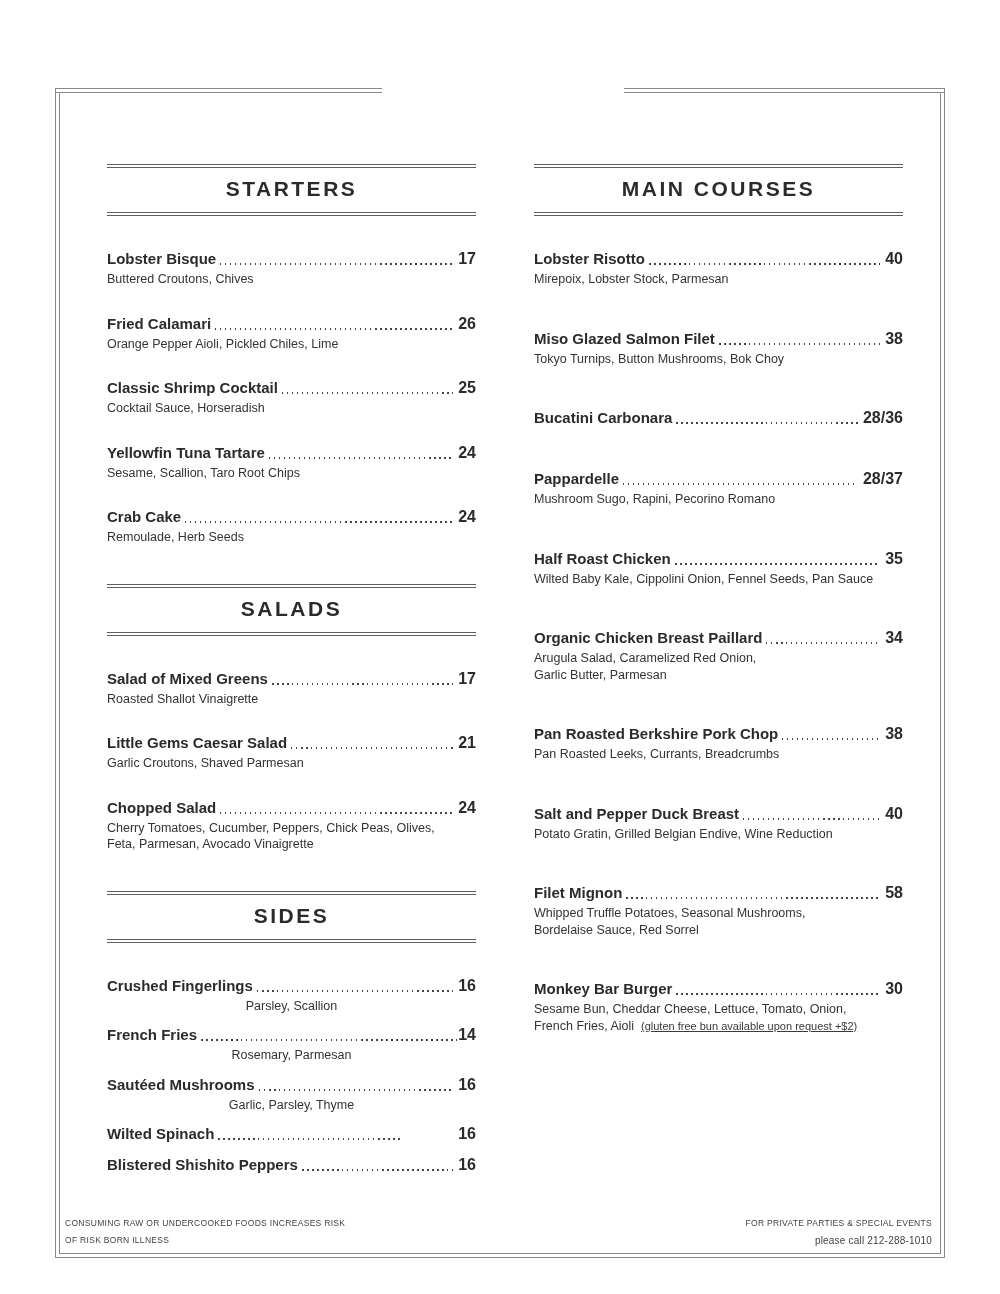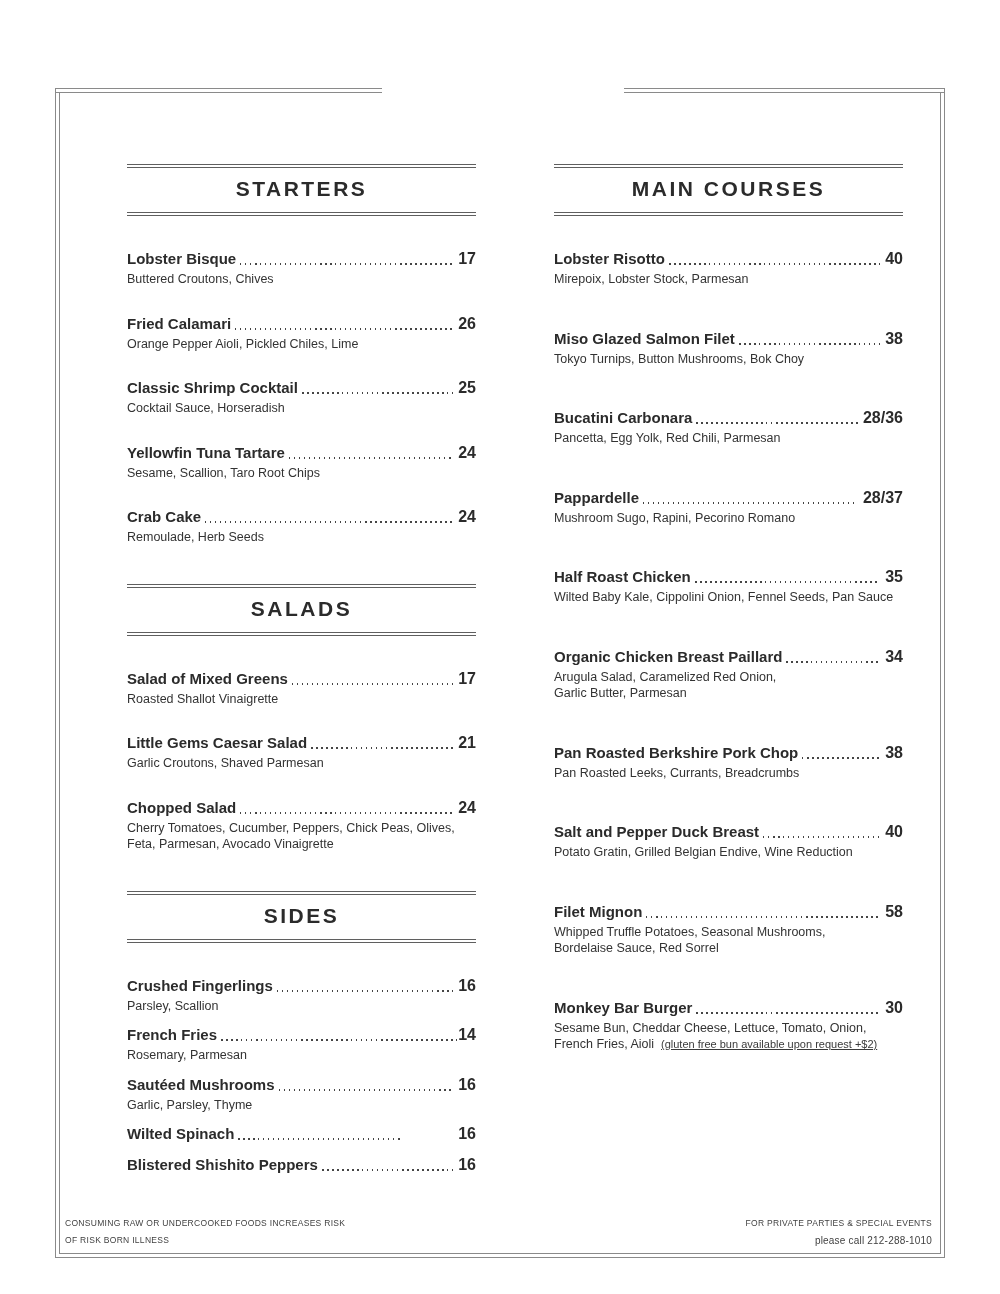--- a/index.html
+++ b/index.html
@@ -43,39 +43,39 @@
 
   
   .columns {
     position: absolute; inset: 0;
     padding: 76px 42px 0 52px;
     display: flex; gap: 58px;
   }
   .col { flex: 1; min-width: 0; }
 
   
-  .menu-section { margin-bottom: 38px; margin-left: 20px; }
+  .menu-section { margin-bottom: 38px; }
   .section-rule {
     height: 4px;
     border-top: 1px solid var(--rule);
     border-bottom: 1px solid var(--rule);
   }
   .section-title {
     text-align: center;
     font-size: 21px;
     letter-spacing: 2.5px;
     color: var(--text);
     padding: 9px 0 11px;
   }
   .items { margin-top: 33px; }
 
   
   .menu-item { margin-bottom: 26px; }
   .density-spacious .menu-item { margin-bottom: 41px; }
-  .density-compact  .menu-item { margin-bottom: 11px; }
+  .density-compact  .menu-item { margin-bottom: 11px; text-align: center; }
   .menu-item:last-child { margin-bottom: 0; }
 
   .item-line { display: flex; align-items: baseline; font-weight: bold; }
   .item-name {
     font-size: 15px; line-height: 20px;
     color: var(--text); white-space: nowrap;
   }
   .leader {
     flex: 1; height: 2px;
     align-self: flex-end;
@@ -310,23 +310,20 @@
                   <div class="desc-line"><span>Tokyo Turnips, Button Mushrooms, Bok Choy</span></div>
                 </div>
   </div>
 
   <div class="menu-item">
     <div class="item-line">
       <span class="item-name">Bucatini Carbonara</span>
       <span class="leader"></span>
       <span class="item-price">28/36</span>
     </div>
-    <div class="item-desc">
-                  <div class="desc-line"><span>Pancetta, Egg Yolk, Red Chili, Parmesan</span></div>
-                </div>
   </div>
 
   <div class="menu-item">
     <div class="item-line">
       <span class="item-name">Pappardelle</span>
       <span class="leader"></span>
       <span class="item-price">28/37</span>
     </div>
     <div class="item-desc">
                   <div class="desc-line"><span>Mushroom Sugo, Rapini, Pecorino Romano</span></div>

